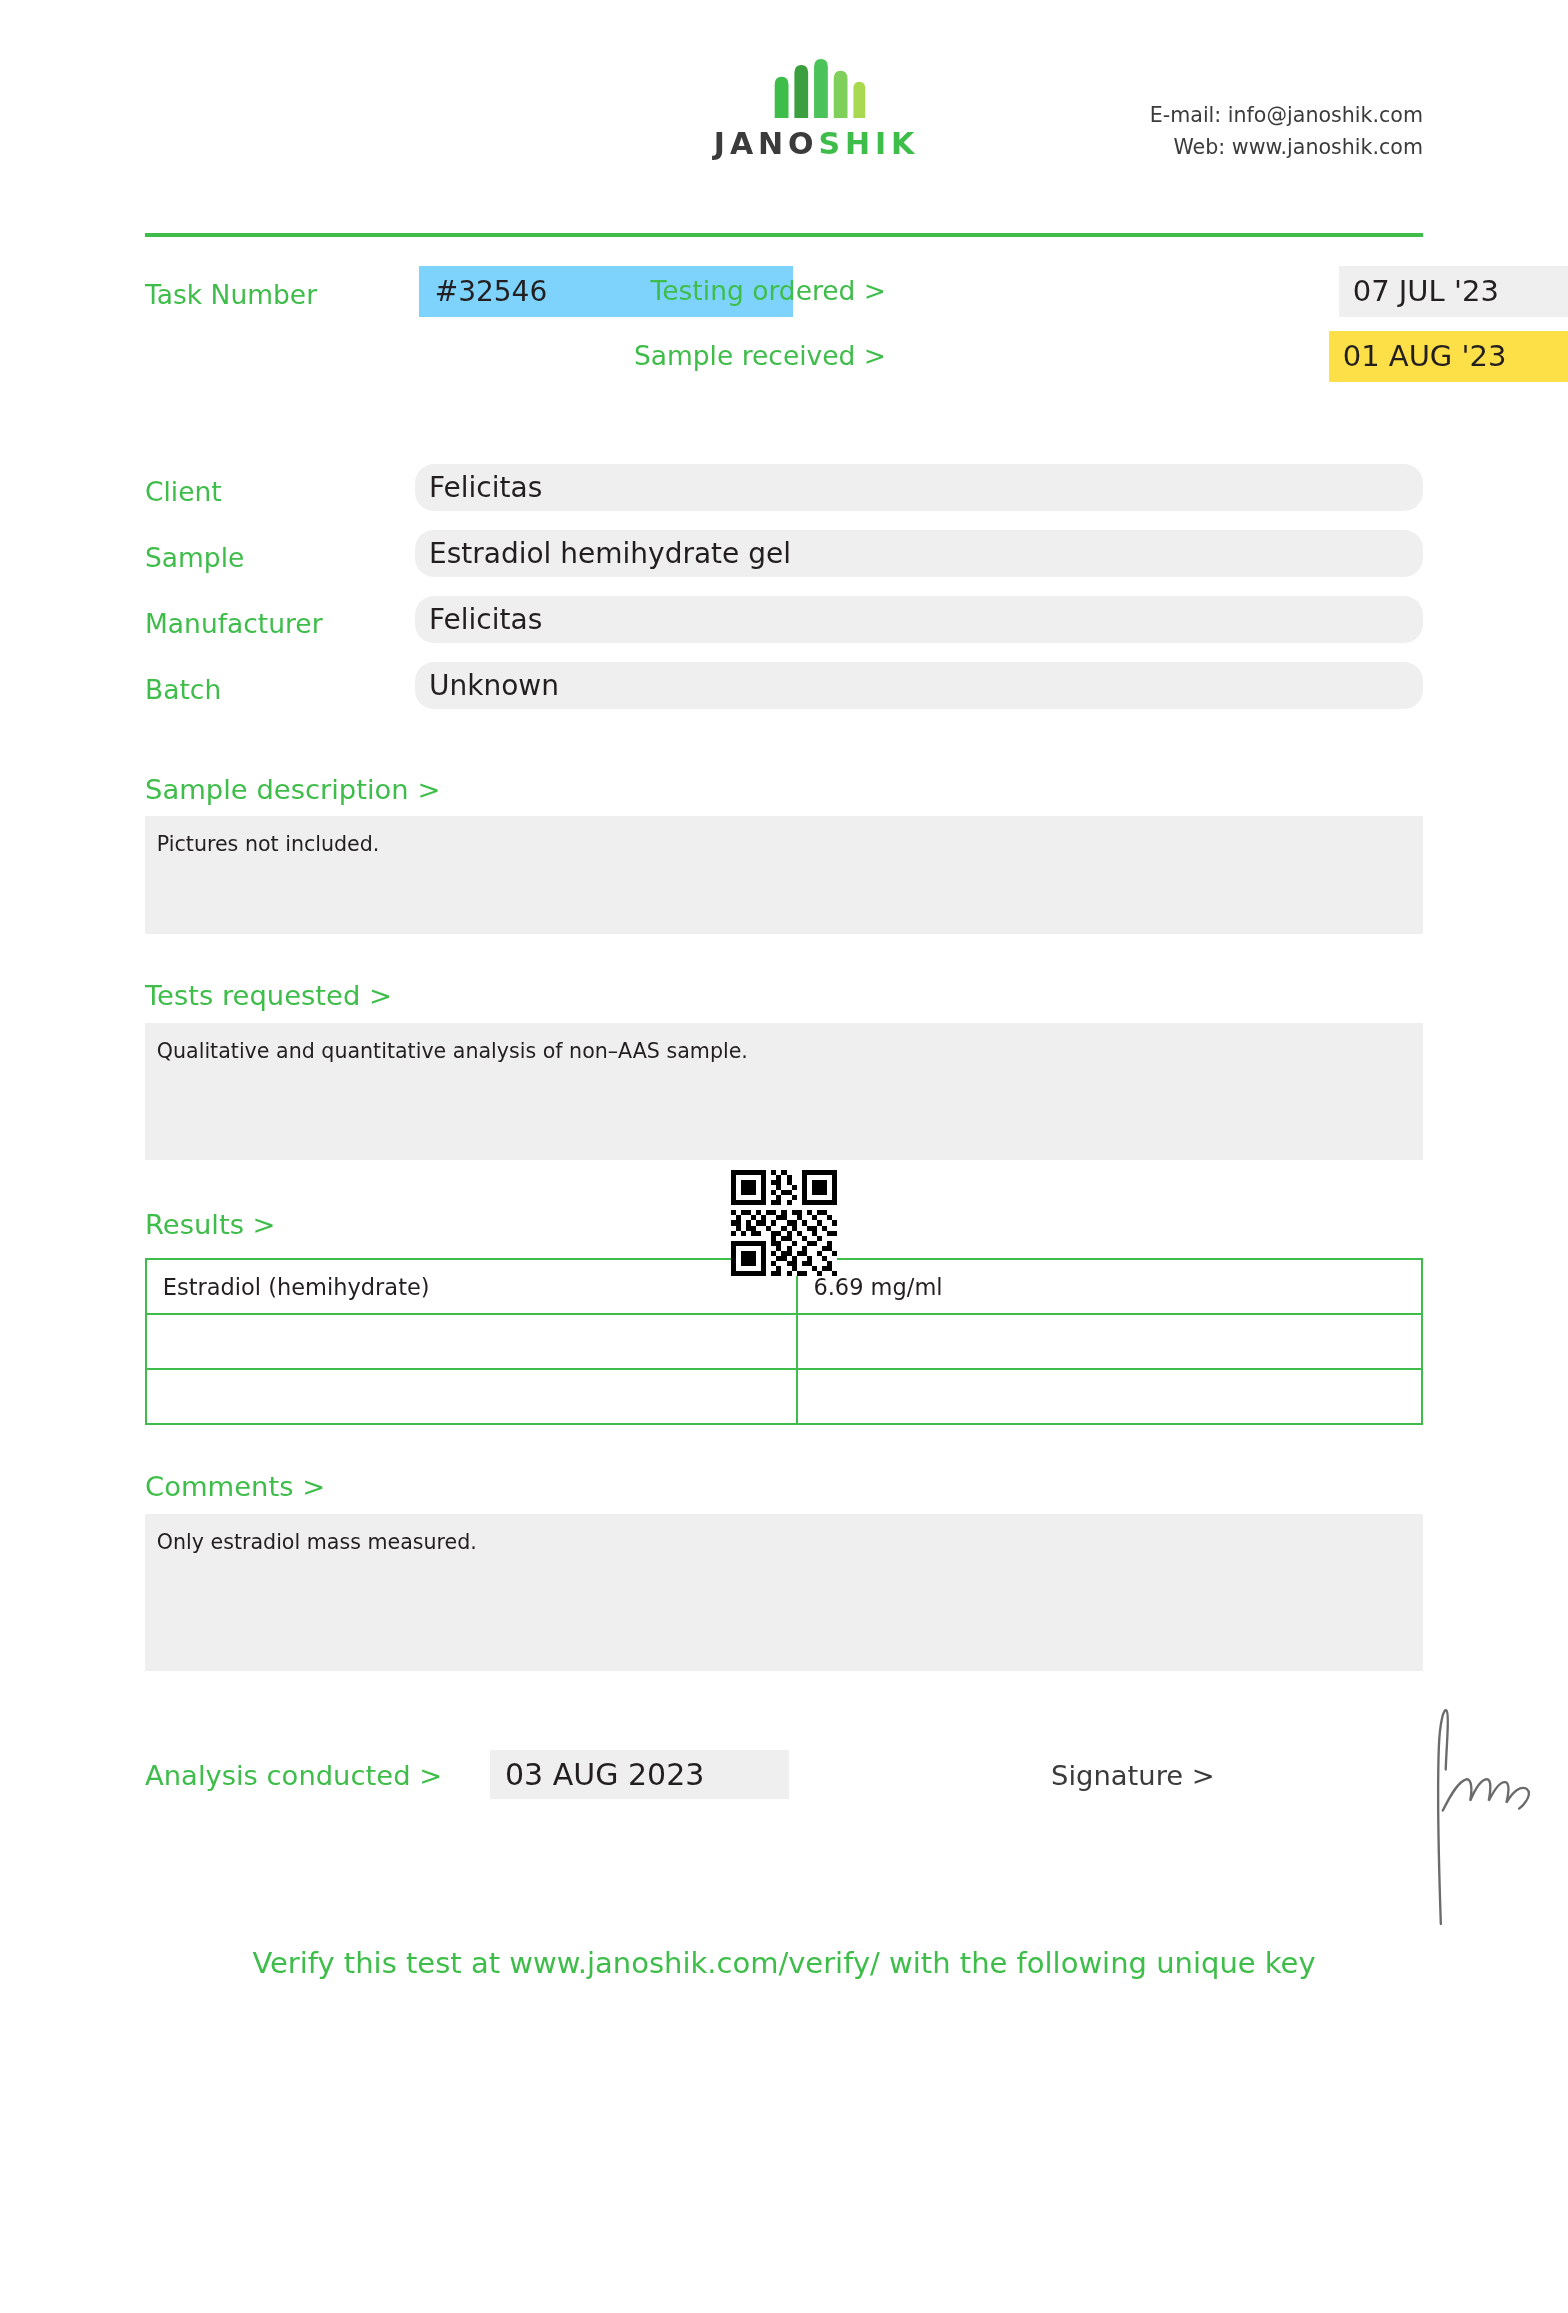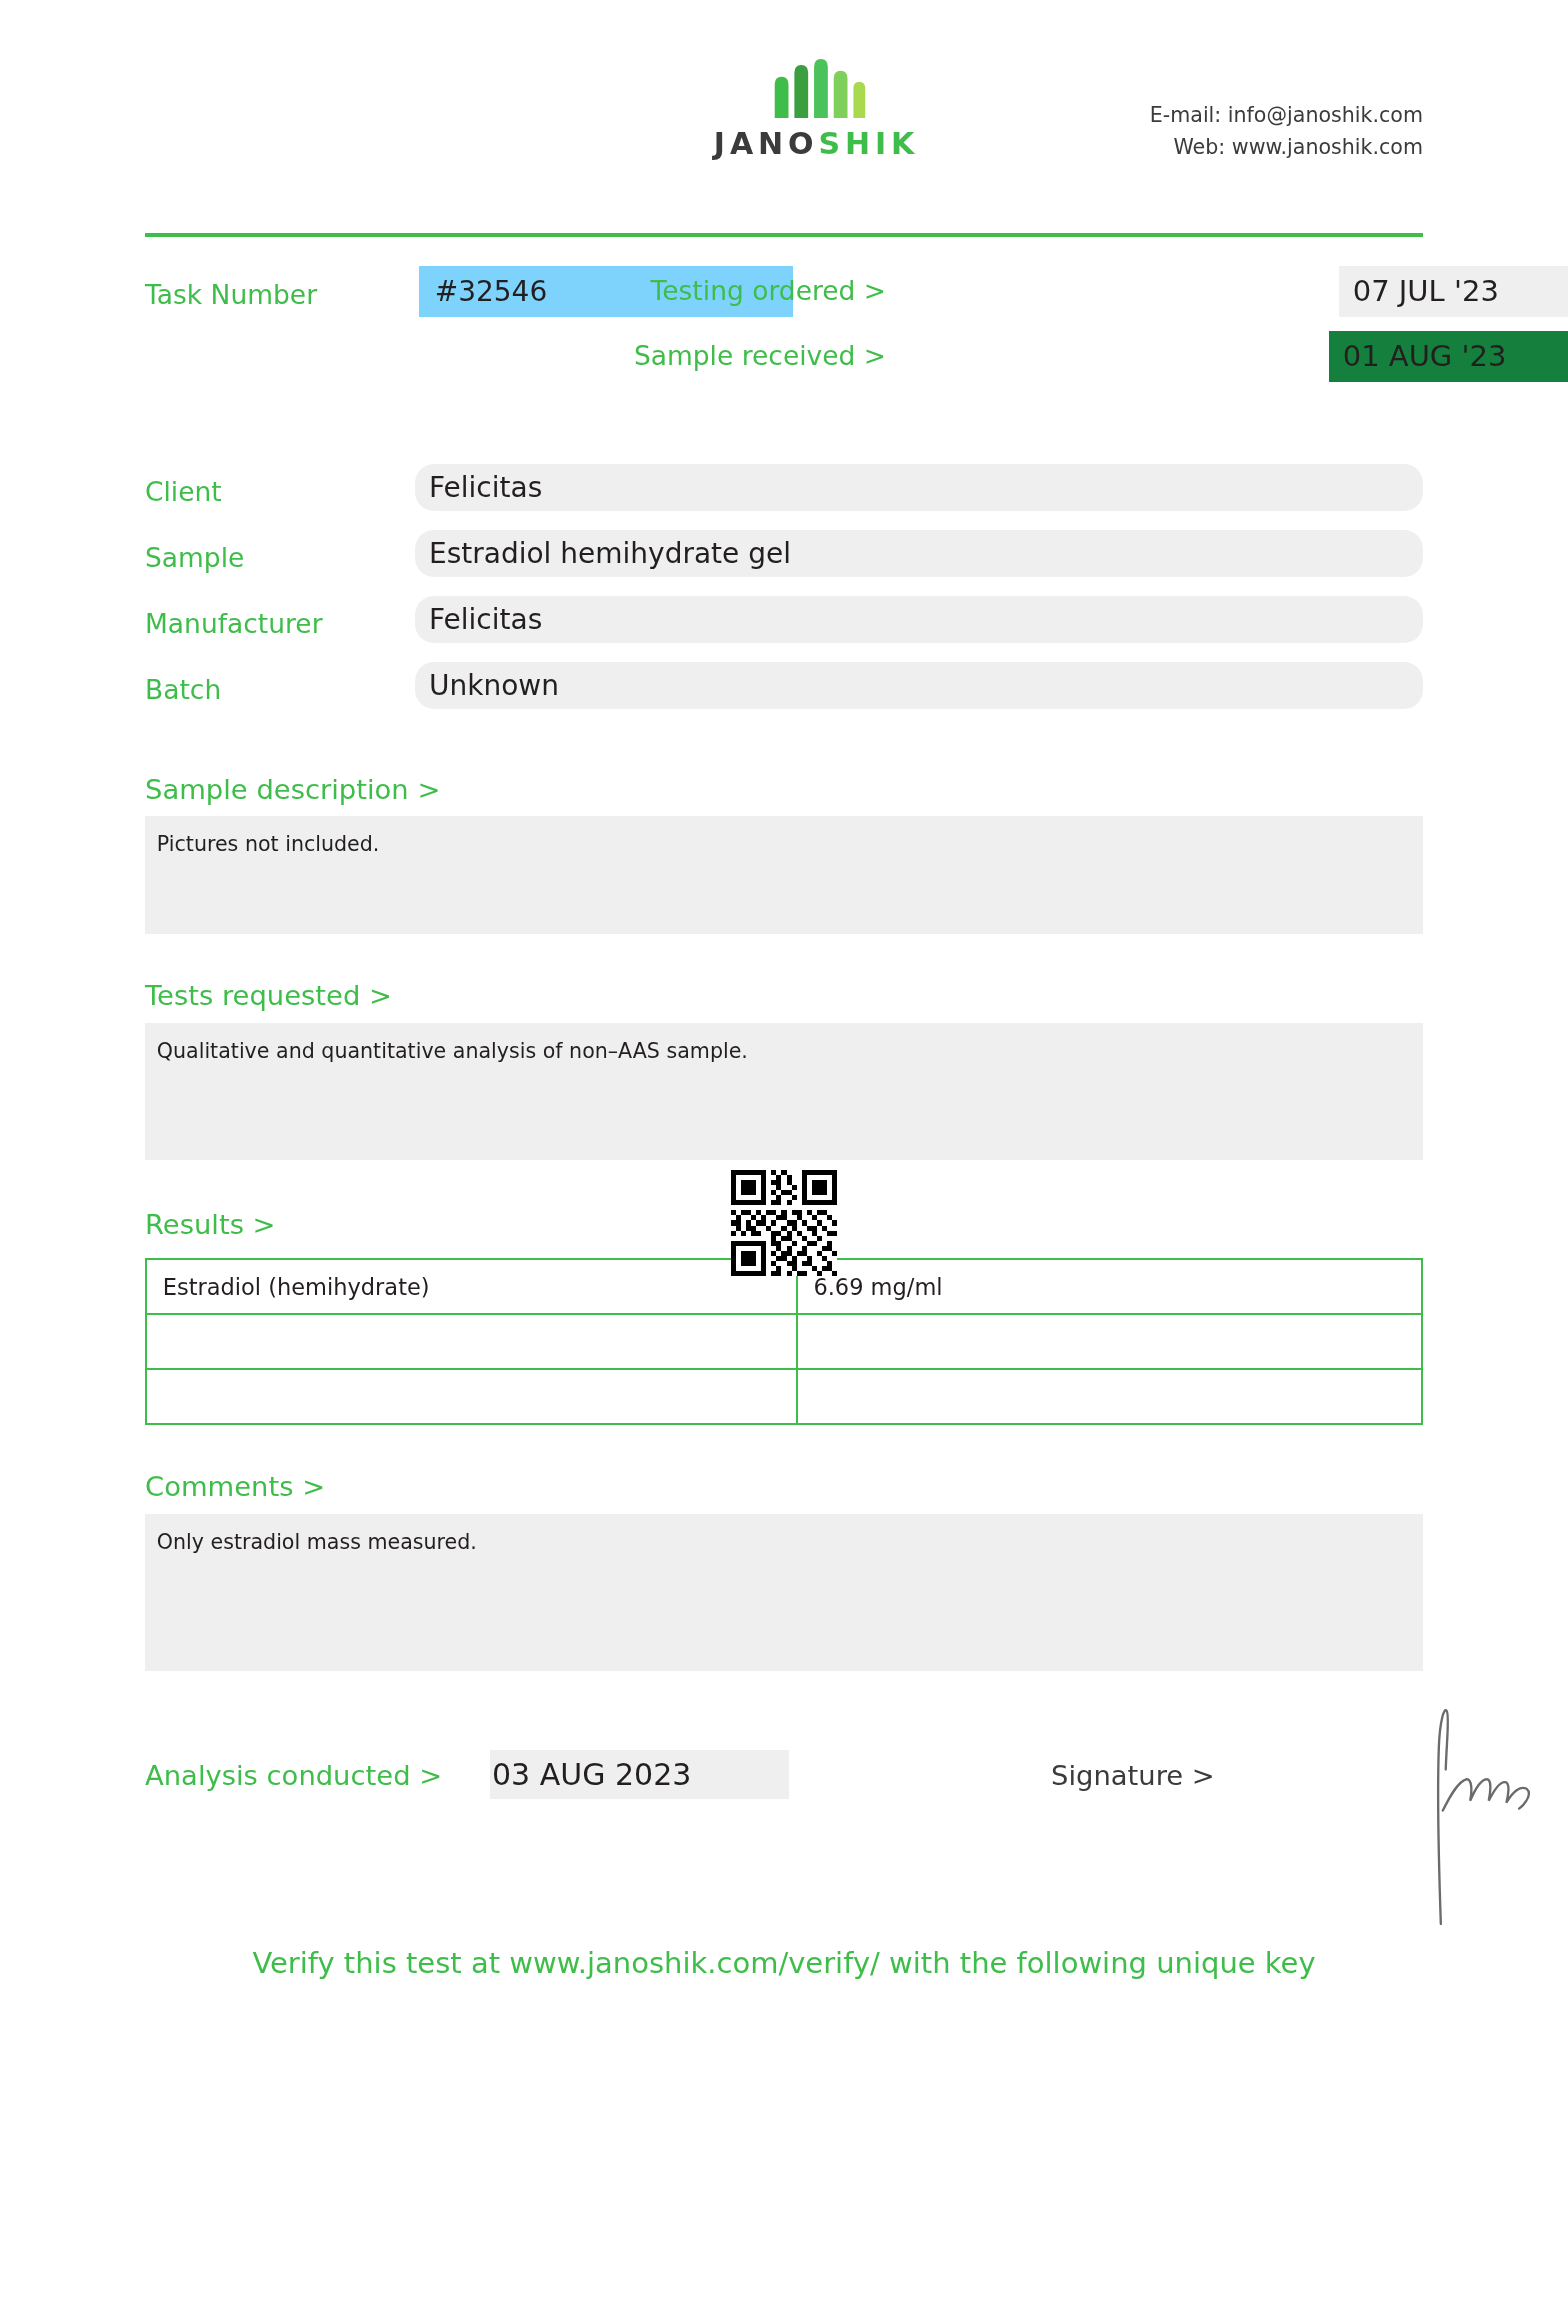--- a/index.html
+++ b/index.html
@@ -122,21 +122,21 @@
     line-height: 51px;
     font-size: 29px;
     padding-left: 13.7px;
     box-sizing: border-box;
   }
   .received-value {
     position: absolute;
     left: 1184px;
     top: 65px;
     width: 240px;
-    background: #15803d;
+    background: #fde047;
     height: 51px;
     line-height: 51px;
     font-size: 29px;
     padding-left: 13.7px;
     box-sizing: border-box;
   }
   
   .info-block {
     margin-top: 71px;
   }
@@ -230,21 +230,21 @@
   }
   .analysis-value {
     position: absolute;
     left: 345px;
     top: 9.8px;
     width: 299px;
     height: 49px;
     line-height: 49px;
     background: #efefef;
     font-size: 30px;
-    padding-left: 2px;
+    padding-left: 15px;
     box-sizing: border-box;
   }
   .sig-label {
     position: absolute;
     left: 906px;
     top: 19.6px;
     font-size: 27.4px;
     color: #3b3b3b;
   }
   .signature {

